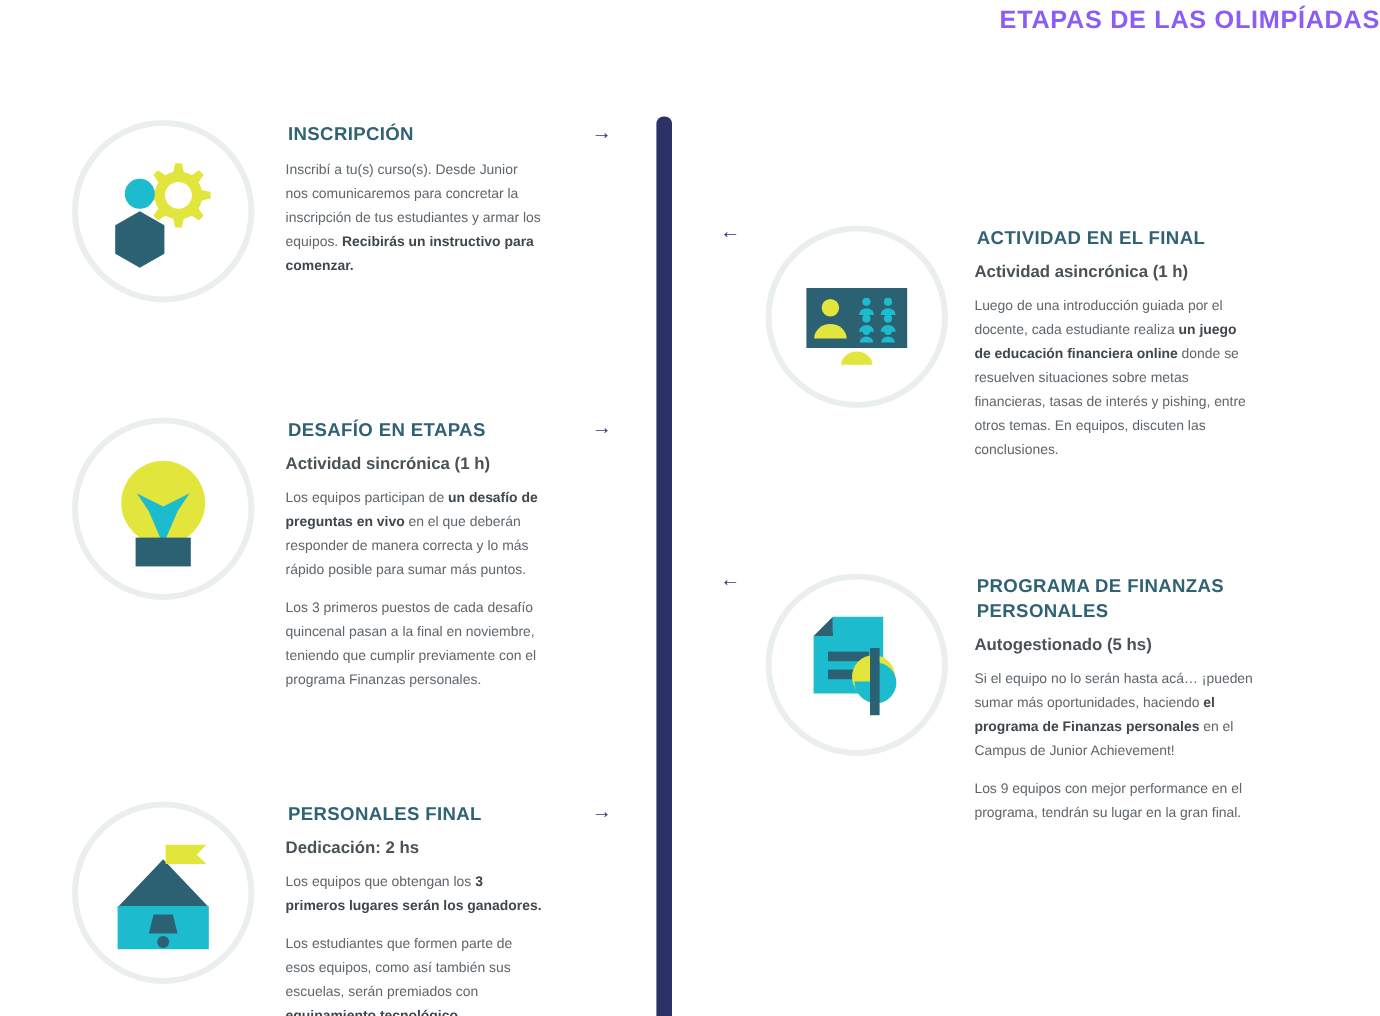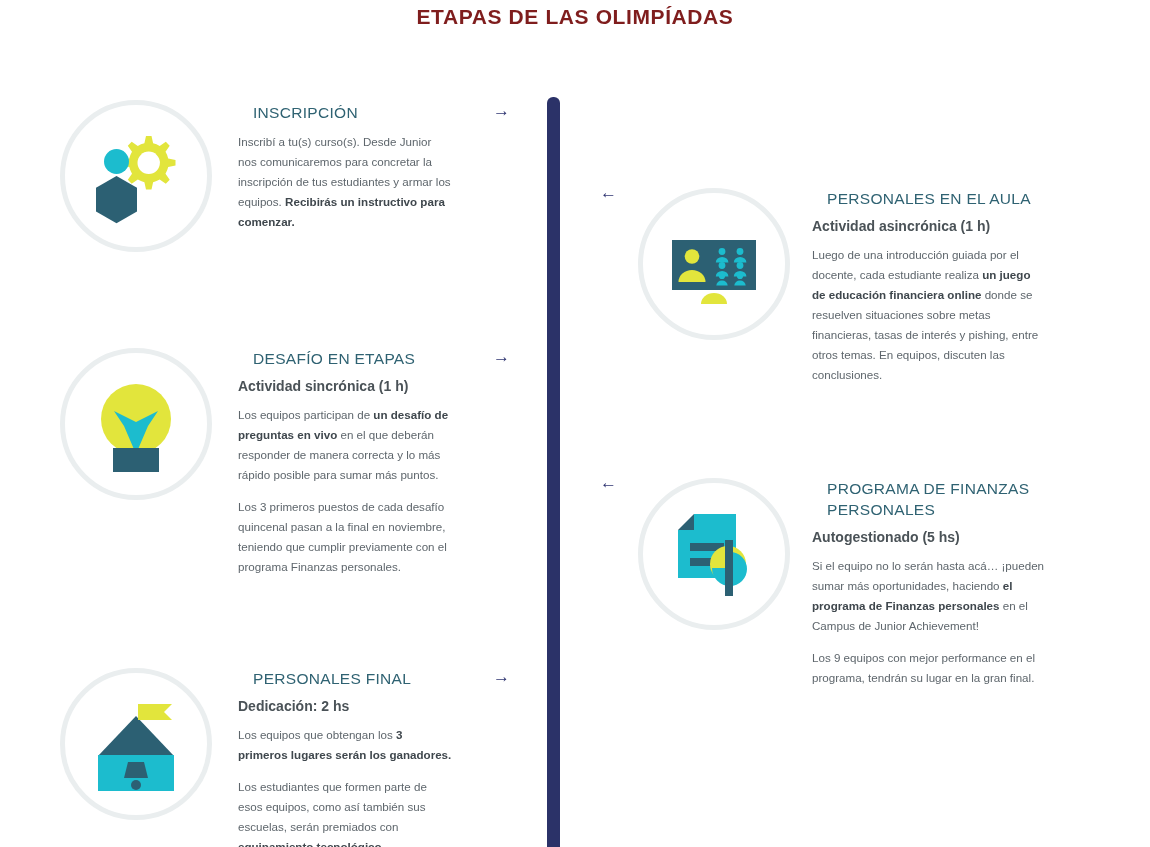--- a/index.html
+++ b/index.html
@@ -16,25 +16,25 @@
     overflow: hidden;
     position: relative;
   }
 
   
   .page-title {
     position: absolute;
     top: 0;
     left: 0;
     width: 1150px;
-    text-align: center;
+    text-align: right;
     font-size: 21px;
     font-weight: bold;
     letter-spacing: 0.6px;
-    color: #7f1d1d;
+    color: #8b5cf6;
     line-height: 28px;
     padding-top: 3px;
   }
 
   
   .timeline-bar {
     position: absolute;
     left: 547px;
     top: 97px;
     width: 13px;
@@ -75,24 +75,24 @@
 
   .text-col {
     position: absolute;
     width: 215px;
   }
   .text-col-right { width: 233px; }
 
   .stage-heading {
     color: #2f6272;
     font-size: 15.5px;
-    font-weight: normal;
+    font-weight: bold;
     letter-spacing: 0.3px;
     line-height: 21px;
-    margin: 0 0 9px 15px;
+    margin: 0 0 9px 2px;
   }
   .stage-subheading {
     font-size: 14px;
     font-weight: bold;
     color: #4a5257;
     line-height: 16px;
     margin: 0 0 11px 0;
   }
   .stage-para {
     font-size: 11.6px;
@@ -159,21 +159,21 @@
           <path d="M69.8 62.5 a6.3 5.6 0 0 1 12.6 0 Z"></path>
         <circle cx="58" cy="62" r="3.1"></circle>
           <path d="M52.3 71.5 a5.7 5.1 0 0 1 11.4 0 Z"></path>
         <circle cx="76" cy="62" r="3.1"></circle>
           <path d="M70.3 71.5 a5.7 5.1 0 0 1 11.4 0 Z"></path>
       </g>
       <path d="M37 90 a13 11 0 0 1 26 0 Z" fill="#e2e53c"></path>
     </svg>
   </div>
   <div class="text-col text-col-right" style="left:174px; top:0px;">
-    <div class="stage-heading">PERSONALES EN EL AULA</div>
+    <div class="stage-heading">ACTIVIDAD EN EL FINAL</div>
     <div class="stage-subheading">Actividad asincrónica (1 h)</div>
     <div class="stage-body">
         <p class="stage-para"><span>Luego de una introducción guiada por el docente, cada estudiante realiza </span><b>un juego de educación financiera online</b><span> donde se resuelven situaciones sobre metas financieras, tasas de interés y pishing, entre otros temas. En equipos, discuten las conclusiones.</span></p>
       </div>
   </div>
   <div class="arrow" style="left:-38px; top:-4px;">←</div>
 </div>
 
 <div class="stage stage-left" style="top:348px;">
   <div class="circle"></div>

